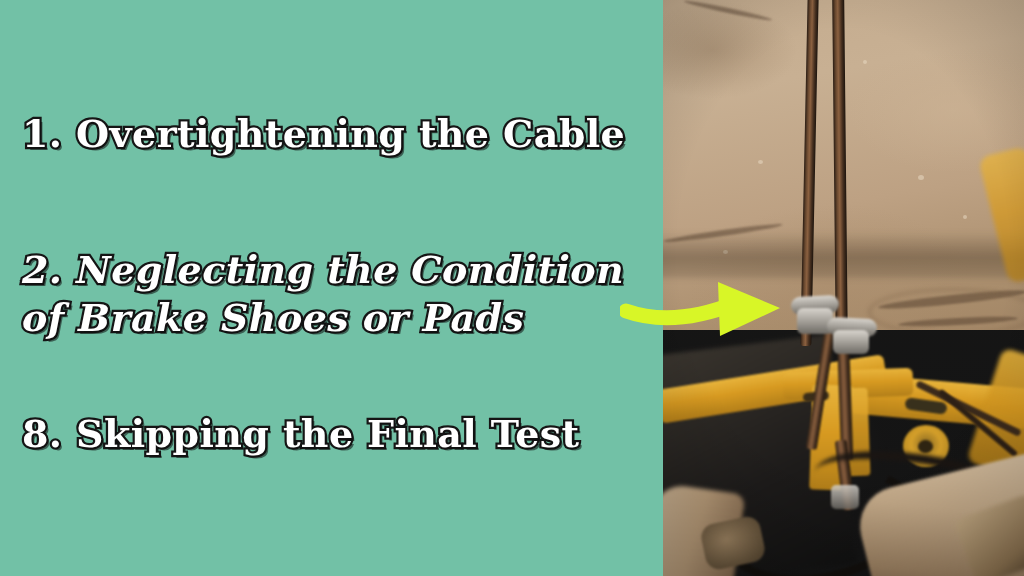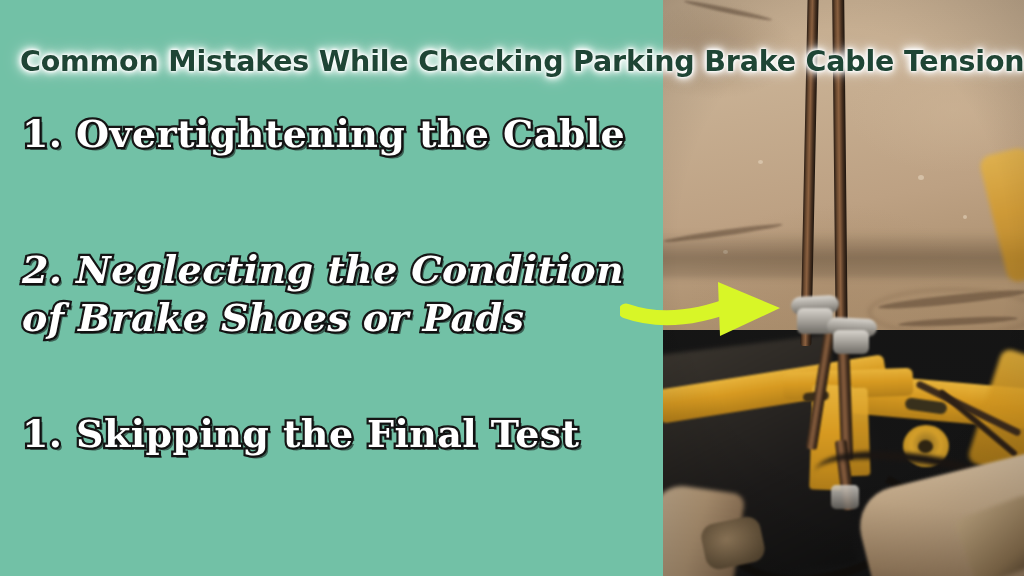--- a/index.html
+++ b/index.html
@@ -207,26 +207,25 @@
     <div class="ph blur1" style="left:265px; top:420px; width:100px; height:6px; background:#2d2015; transform:rotate(40deg); border-radius:4px;"></div>
 
     <div class="ph tan-tube"></div>
     <div class="ph tan-tube-l"></div>
     <div class="ph blur2" style="left:300px; top:505px; width:80px; height:70px; background:linear-gradient(160deg,#c0a782 0%,#8f7552 70%,#5b4832 100%); transform:rotate(-20deg); border-radius:8px;"></div>
     <div class="ph blur1" style="left:40px; top:520px; width:60px; height:46px; background:radial-gradient(ellipse at 40% 40%, #9a8160 0%, #5d4c35 80%); border-radius:14px; transform:rotate(-12deg);"></div>
 
     <div class="ph" style="left:0; top:0; width:361px; height:576px; background:radial-gradient(ellipse 300px 400px at 180px 250px, rgba(0,0,0,0) 55%, rgba(0,0,0,.22) 100%);"></div>
   </div>
 
-  <div id="title">Common Mistakes While Checking Parking Brake Cable Tension</div>
 
   <div id="list">
     <div class="list-item" id="item-1">1. Overtightening the Cable</div>
     <div class="list-item" id="item-2">2. Neglecting the Condition of Brake Shoes or Pads</div>
-    <div class="list-item" id="item-3">1. Skipping the Final Test</div>
+    <div class="list-item" id="item-3">8. Skipping the Final Test</div>
   </div>
 
   <svg id="arrow" viewBox="0 0 180 62">
     <path d="M6 33 C 40 45, 78 40, 116 25" stroke="#d8f627" stroke-width="15" stroke-linecap="round" fill="none"></path>
     <path d="M98 4 L 160 30 L 100 58 Z" fill="#d8f627"></path>
   </svg>
 
 </div>
 
 </body></html>

